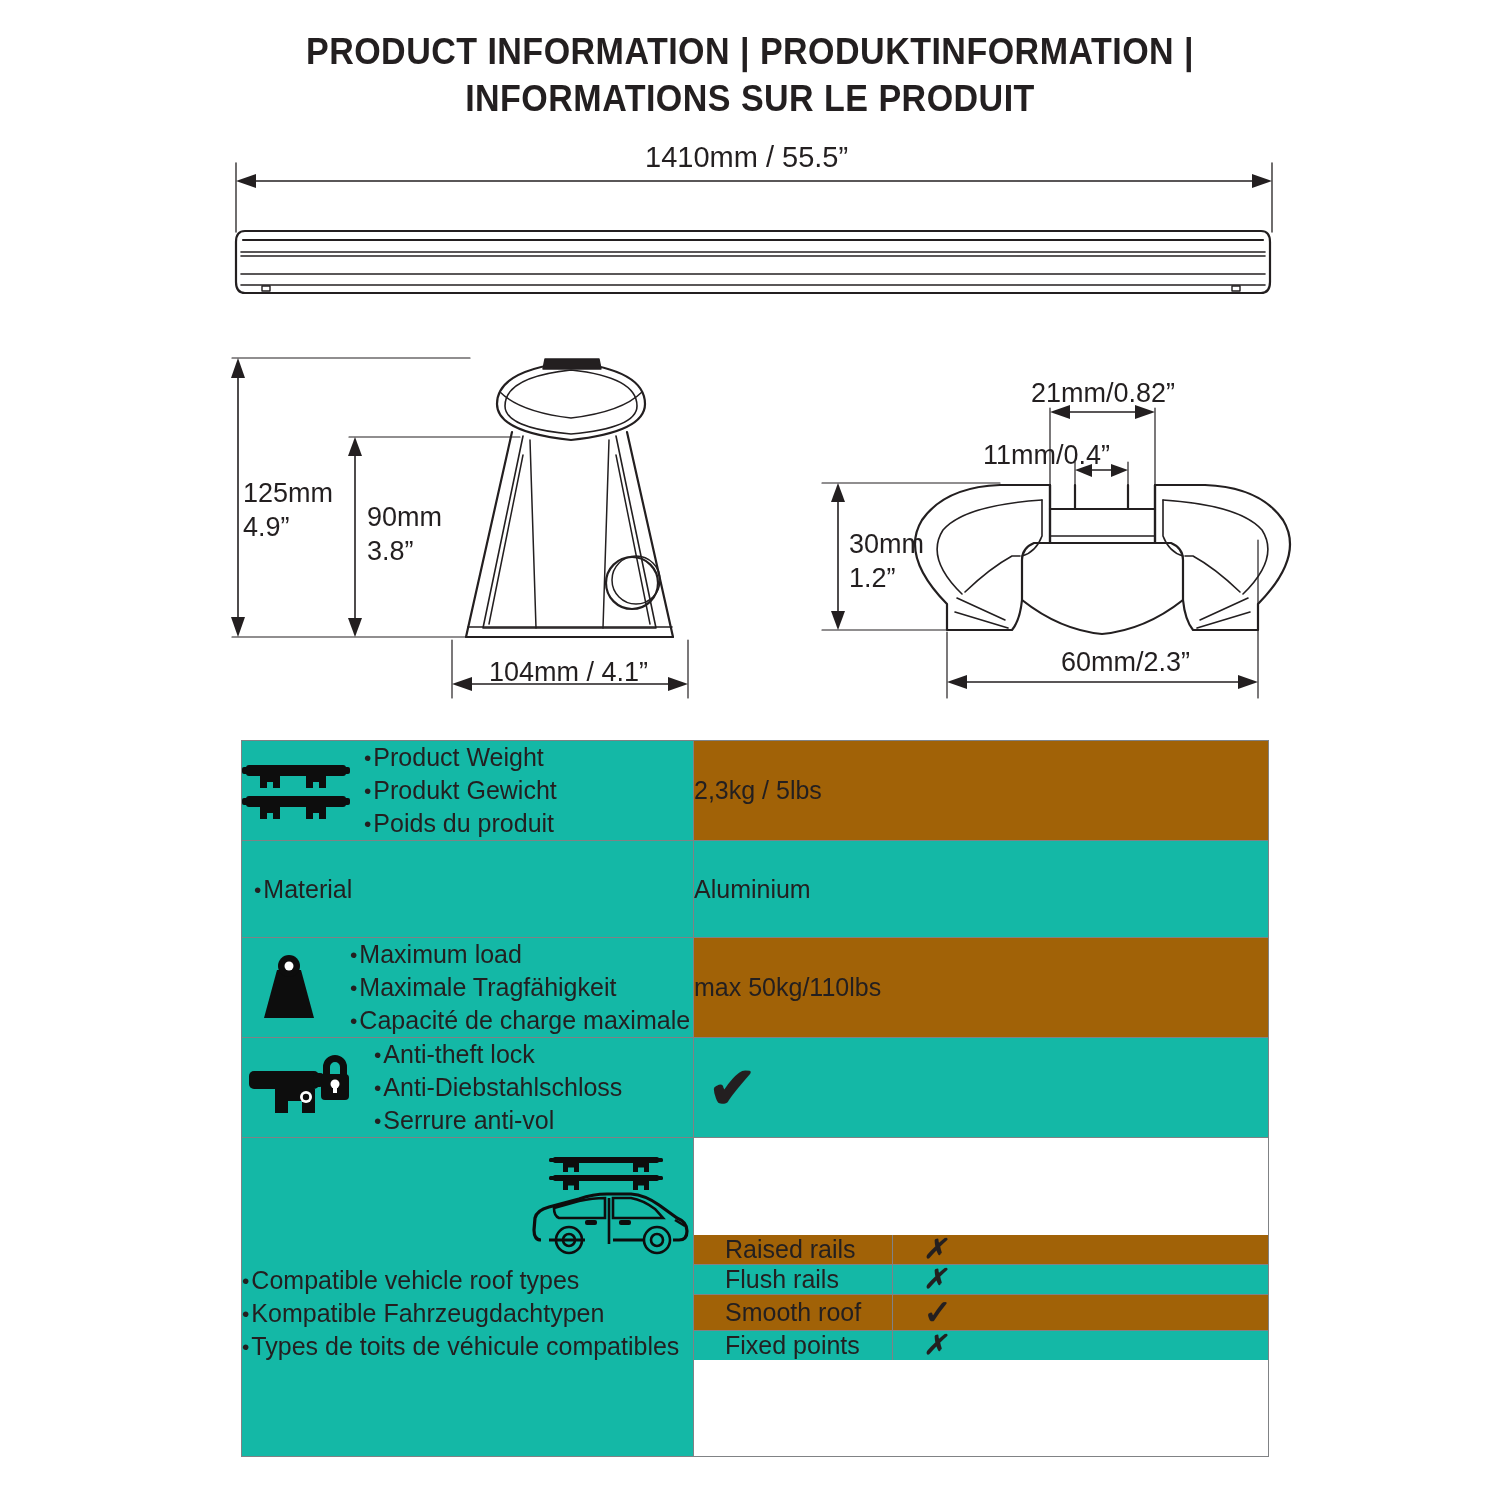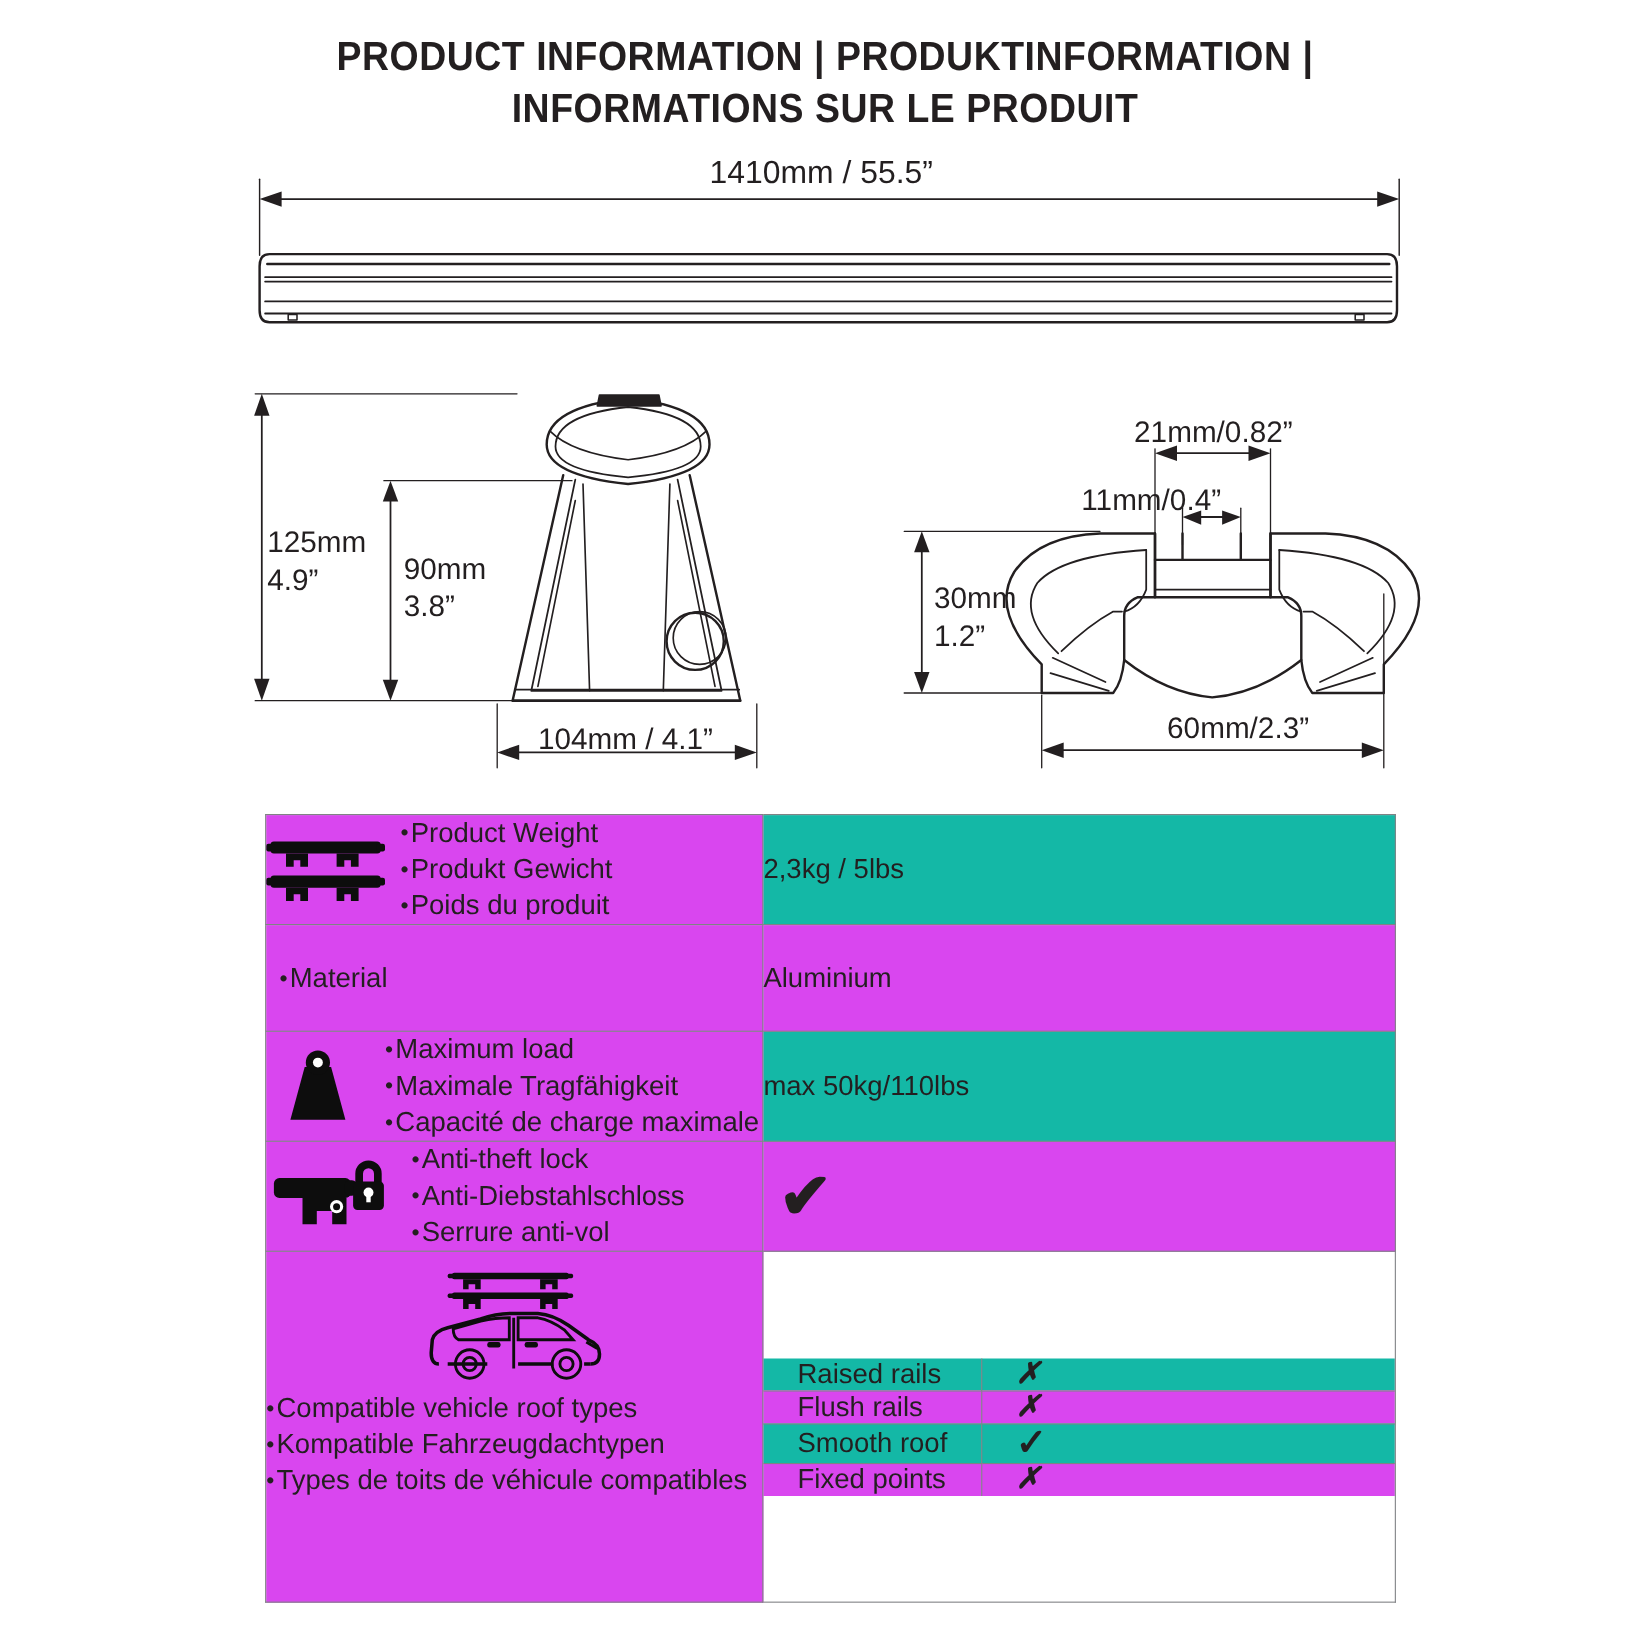--- a/index.html
+++ b/index.html
@@ -46,32 +46,32 @@
     table-layout:fixed;
     background:#fff;
   }
   .spec-table td{
     border:1px solid #808285;
     padding:0;
     vertical-align:middle;
     font-size:25px;
     color:#231f20;
   }
-  .shade{background:#14b8a6;}
-  .white{background:#d946ef;}
+  .shade{background:#a16207;}
+  .white{background:#14b8a6;}
 
   .lbl-cell{padding:8px 10px 8px 14px;}
   .val-cell{padding:8px 0 8px 26px;font-size:27px;}
 
   .row-inner{display:flex;align-items:center;gap:14px;}
   .icon-box{flex:0 0 auto;display:flex;align-items:center;justify-content:center;}
   .bullets{font-size:25px;line-height:32px;white-space:nowrap;}
   .bullets div:before{content:"\2022";margin-right:2px;font-size:21px;vertical-align:1px;}
 
-  .center-stack{display:flex;flex-direction:column;align-items:center;}
+  .center-stack{display:flex;flex-direction:column;align-items:flex-end;}
   .center-stack .bullets{margin-top:8px;white-space:normal;width:100%;}
   .center-stack .bullets div{white-space:normal;}
 
   .mark{font-size:34px;font-weight:bold;line-height:1;}
   .mark.no{font-size:27px;font-style:italic;font-weight:bold;}
   .bigcheck{font-size:58px;font-weight:bold;line-height:1;padding-left:14px;}
 
   .sub-table{width:100%;border-collapse:collapse;table-layout:fixed;}
   .sub-table td{border:1px solid #808285;font-size:25px;padding-left:31px;}
   .sub-table td.n{border-left:none;}

